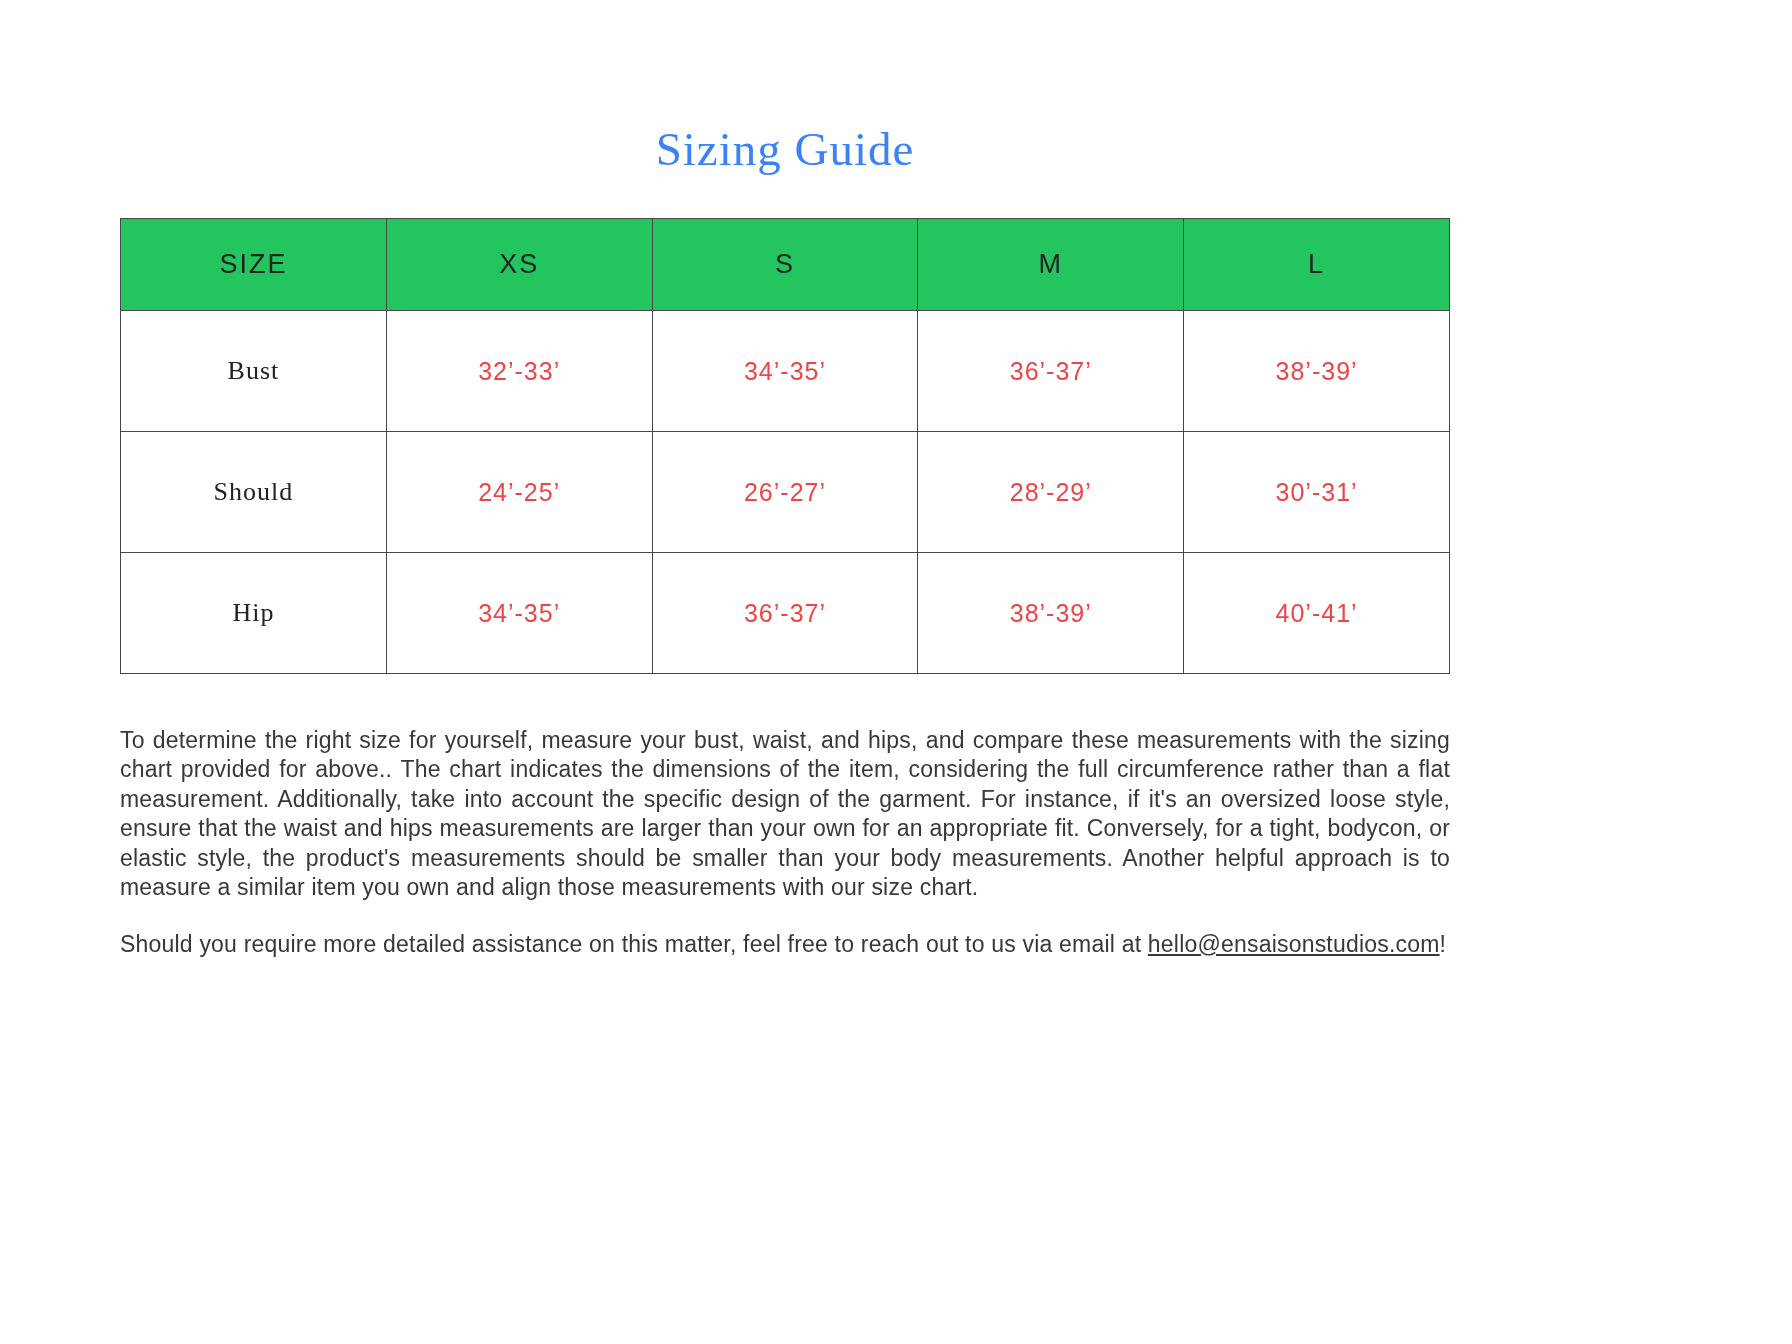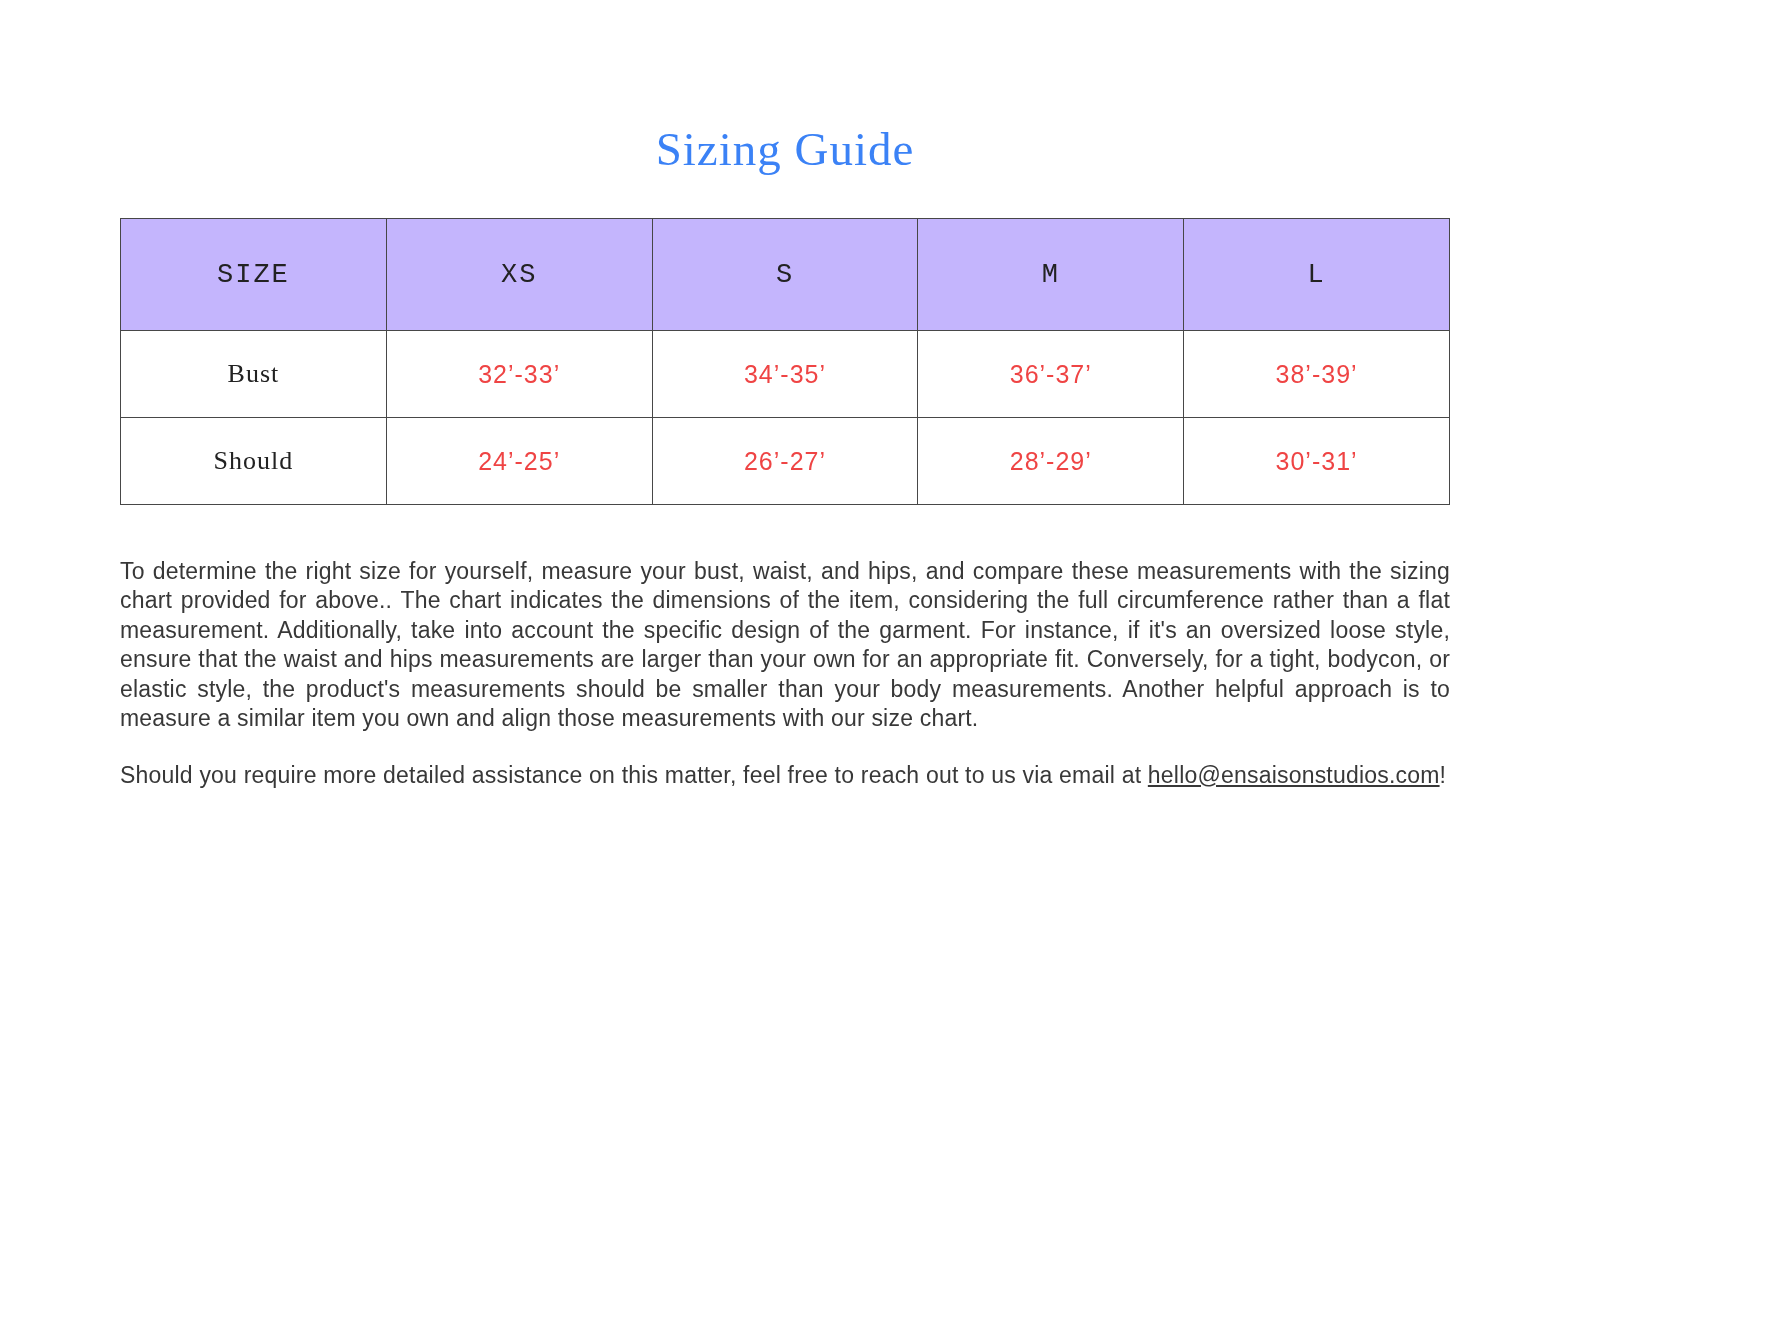--- a/index.html
+++ b/index.html
@@ -31,30 +31,30 @@
     table-layout: fixed;
   }
   table.size-table th,
   table.size-table td {
     border: 1px solid #474747;
     text-align: center;
     vertical-align: middle;
     width: 20%;
   }
   table.size-table th {
-    height: 112px;
-    background: #c4b5fd;
-    font-family: Liberation Mono, monospace;
+    height: 92px;
+    background: #22c55e;
+    font-family: Liberation Sans, sans-serif;
     font-weight: 400;
     font-size: 27px;
     letter-spacing: 2px;
     color: #222222;
   }
   table.size-table td {
-    height: 87px;
+    height: 121px;
     background: #ffffff;
   }
   td.row-label {
     font-family: "Liberation Serif", serif;
     font-size: 26px;
     letter-spacing: 1px;
     color: #222222;
   }
   td.cell-value {
     font-family: "Liberation Sans", sans-serif;
@@ -115,20 +115,27 @@
         <td class="cell-value">36’-37’</td>
         <td class="cell-value">38’-39’</td>
       </tr>
       <tr>
         <td class="row-label">Should</td>
         <td class="cell-value">24’-25’</td>
         <td class="cell-value">26’-27’</td>
         <td class="cell-value">28’-29’</td>
         <td class="cell-value">30’-31’</td>
       </tr>
+      <tr>
+        <td class="row-label">Hip</td>
+        <td class="cell-value">34’-35’</td>
+        <td class="cell-value">36’-37’</td>
+        <td class="cell-value">38’-39’</td>
+        <td class="cell-value">40’-41’</td>
+      </tr>
     </tbody>
   </table>
 
 
   <p class="guide-paragraph">To determine the right size for yourself, measure your bust, waist, and hips, and compare these measurements with the sizing chart provided for above.. The chart indicates the dimensions of the item, considering the full circumference rather than a flat measurement. Additionally, take into account the specific design of the garment. For instance, if it's an oversized loose style, ensure that the waist and hips measurements are larger than your own for an appropriate fit. Conversely, for a tight, bodycon, or elastic style, the product's measurements should be smaller than your body measurements. Another helpful approach is to measure a similar item you own and align those measurements with our size chart.</p>
 
   <p class="guide-contact"><span>Should you require more detailed assistance on this matter, feel free to reach out to us via email at </span><a class="email-link">hello@ensaisonstudios.com</a><span>!</span></p>
 
 </div>
 

